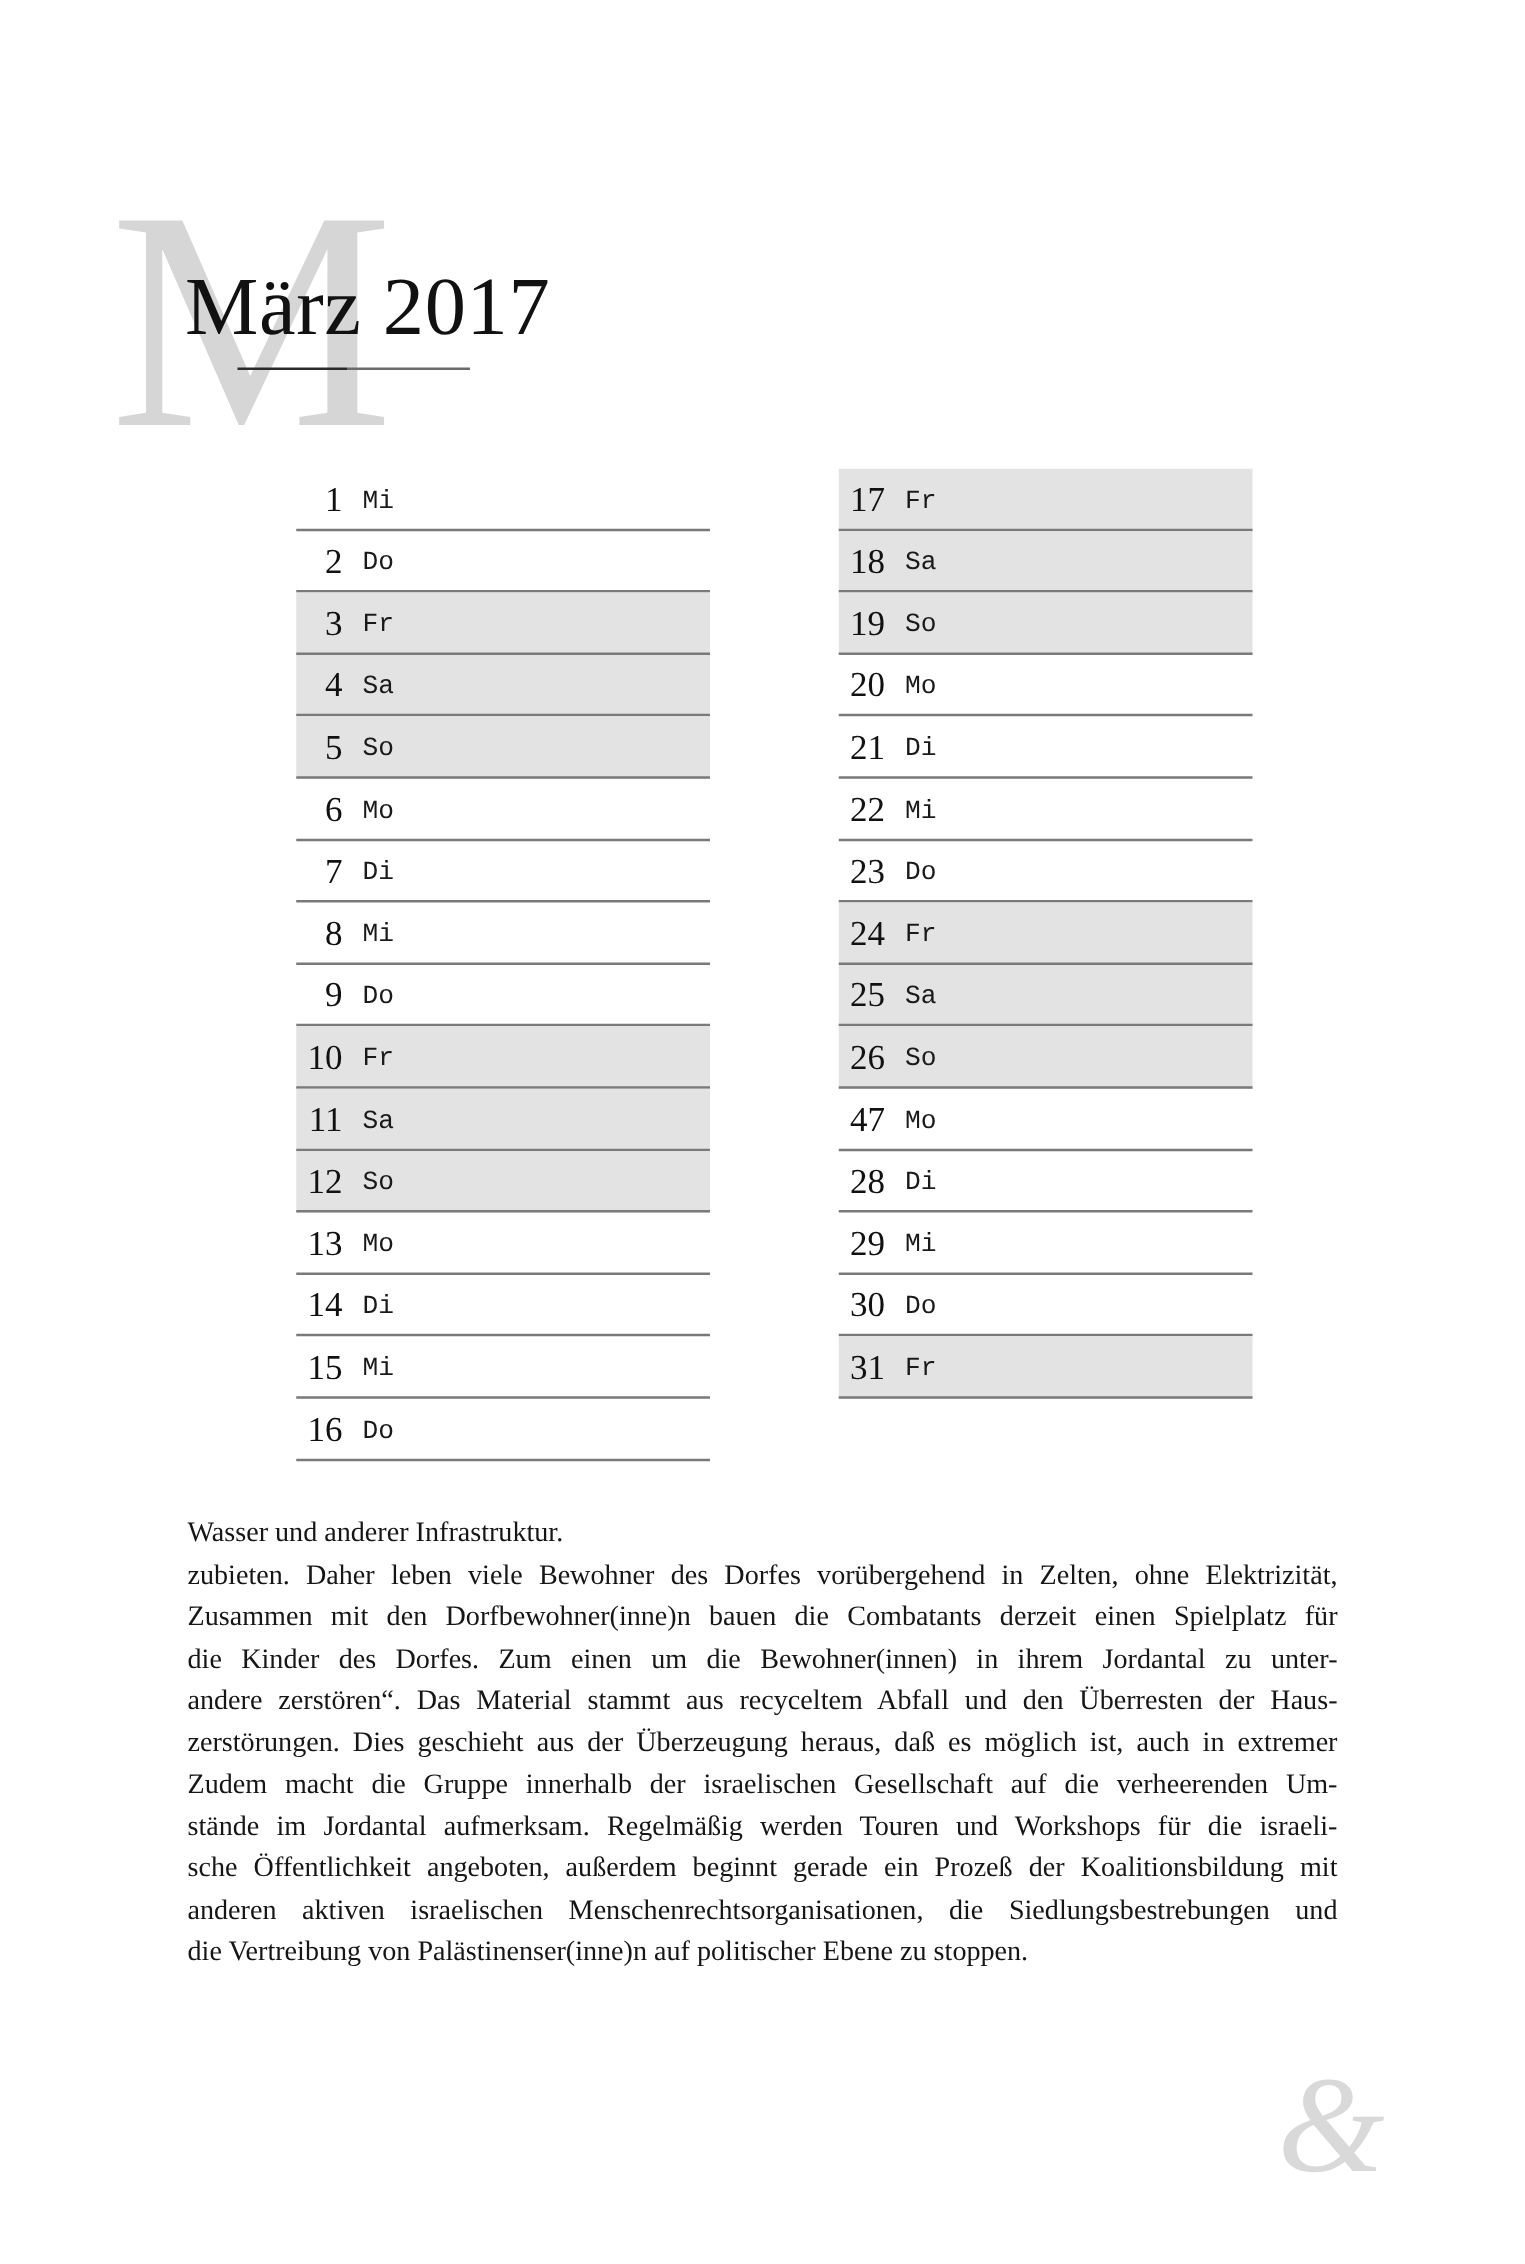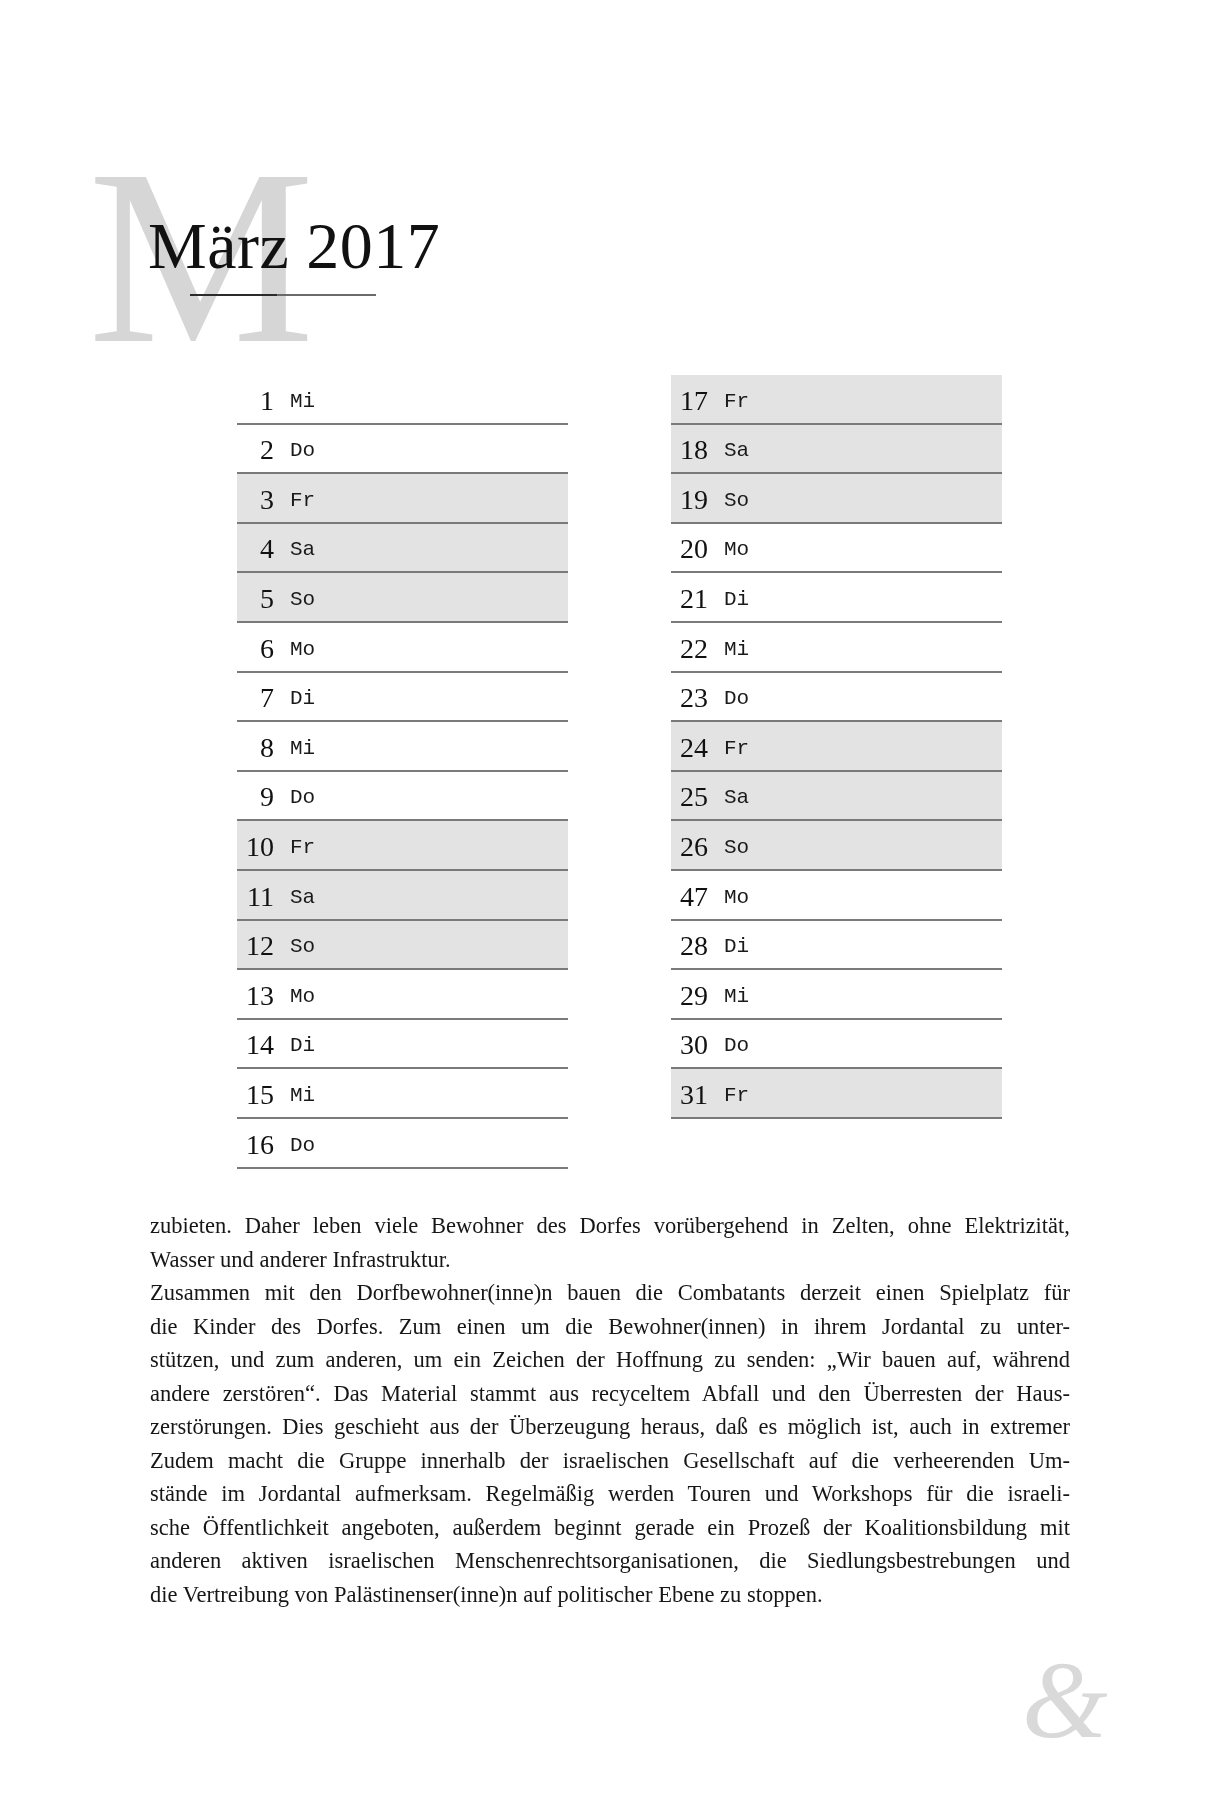--- a/index.html
+++ b/index.html
@@ -240,25 +240,24 @@
       <span class="cal-num">30</span>
       <span class="cal-day">Do</span>
     </div>
     <div class="cal-row shaded">
       <span class="cal-num">31</span>
       <span class="cal-day">Fr</span>
     </div>
   </div>
 
 <div class="body-text" id="body-text">
+    <div class="body-line">Wasser und anderer Infrastruktur.</div>
     <div class="body-line justify">zubieten. Daher leben viele Bewohner des Dorfes vorübergehend in Zelten, ohne Elektrizität,</div>
-    <div class="body-line">Wasser und anderer Infrastruktur.</div>
     <div class="body-line justify">Zusammen mit den Dorfbewohner(inne)n bauen die Combatants derzeit einen Spielplatz für</div>
     <div class="body-line justify">die Kinder des Dorfes. Zum einen um die Bewohner(innen) in ihrem Jordantal zu unter-</div>
-    <div class="body-line justify">stützen, und zum anderen, um ein Zeichen der Hoffnung zu senden: „Wir bauen auf, während</div>
     <div class="body-line justify">andere zerstören“. Das Material stammt aus recyceltem Abfall und den Überresten der Haus-</div>
     <div class="body-line justify">zerstörungen. Dies geschieht aus der Überzeugung heraus, daß es möglich ist, auch in extremer</div>
     <div class="body-line justify">Zudem macht die Gruppe innerhalb der israelischen Gesellschaft auf die verheerenden Um-</div>
     <div class="body-line justify">stände im Jordantal aufmerksam. Regelmäßig werden Touren und Workshops für die israeli-</div>
     <div class="body-line justify">sche Öffentlichkeit angeboten, außerdem beginnt gerade ein Prozeß der Koalitionsbildung mit</div>
     <div class="body-line justify">anderen aktiven israelischen Menschenrechtsorganisationen, die Siedlungsbestrebungen und</div>
     <div class="body-line">die Vertreibung von Palästinenser(inne)n auf politischer Ebene zu stoppen.</div>
   </div>
 
 <div class="ampersand">&amp;</div>

